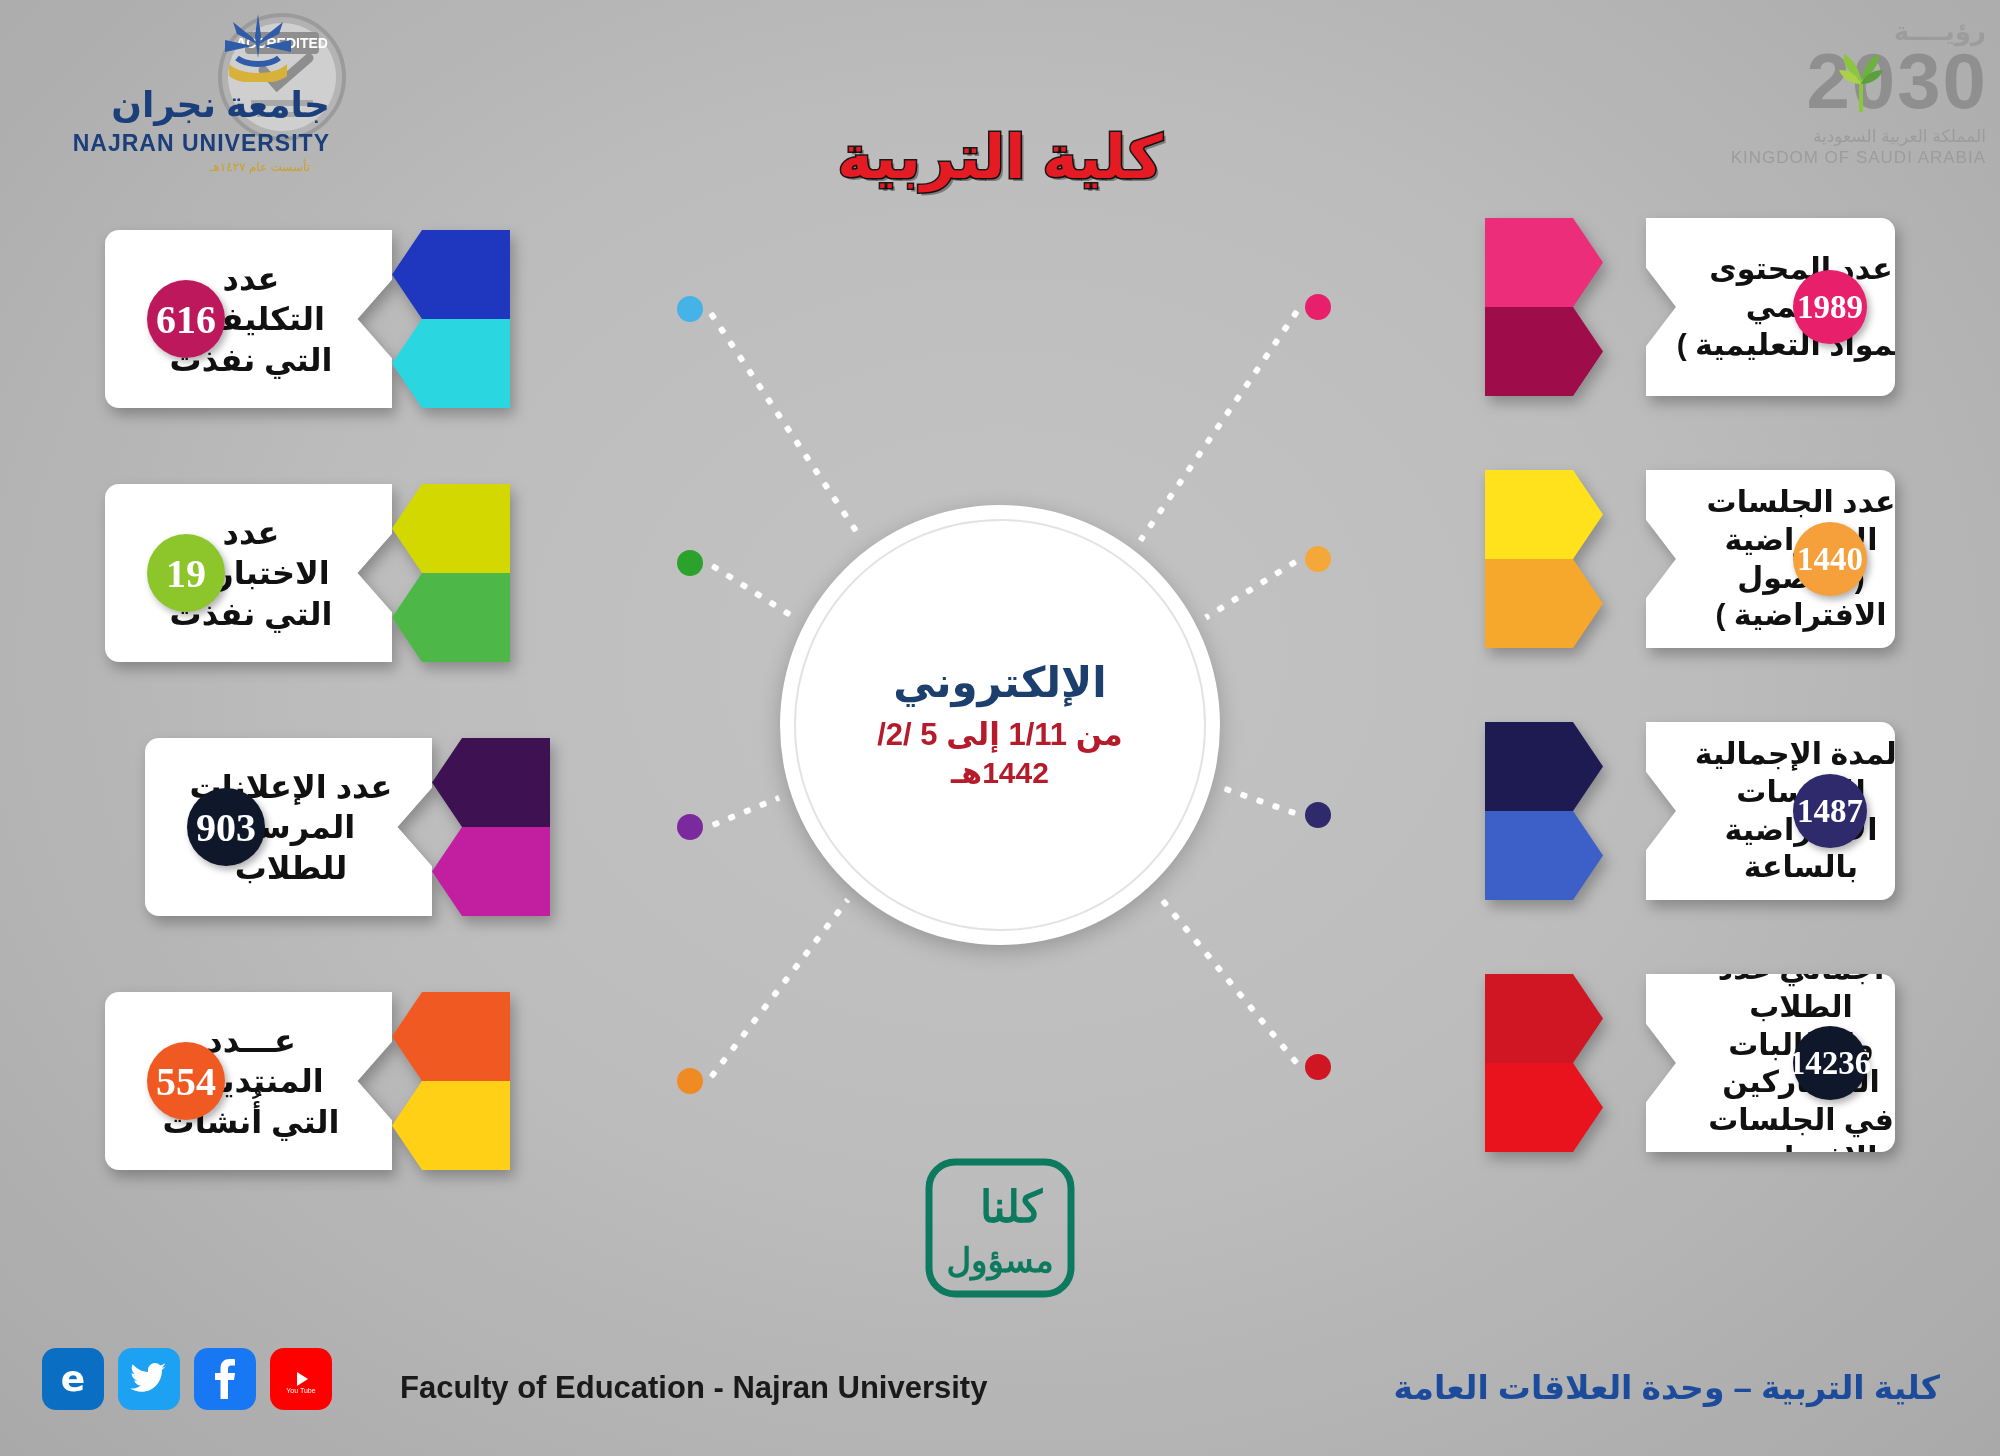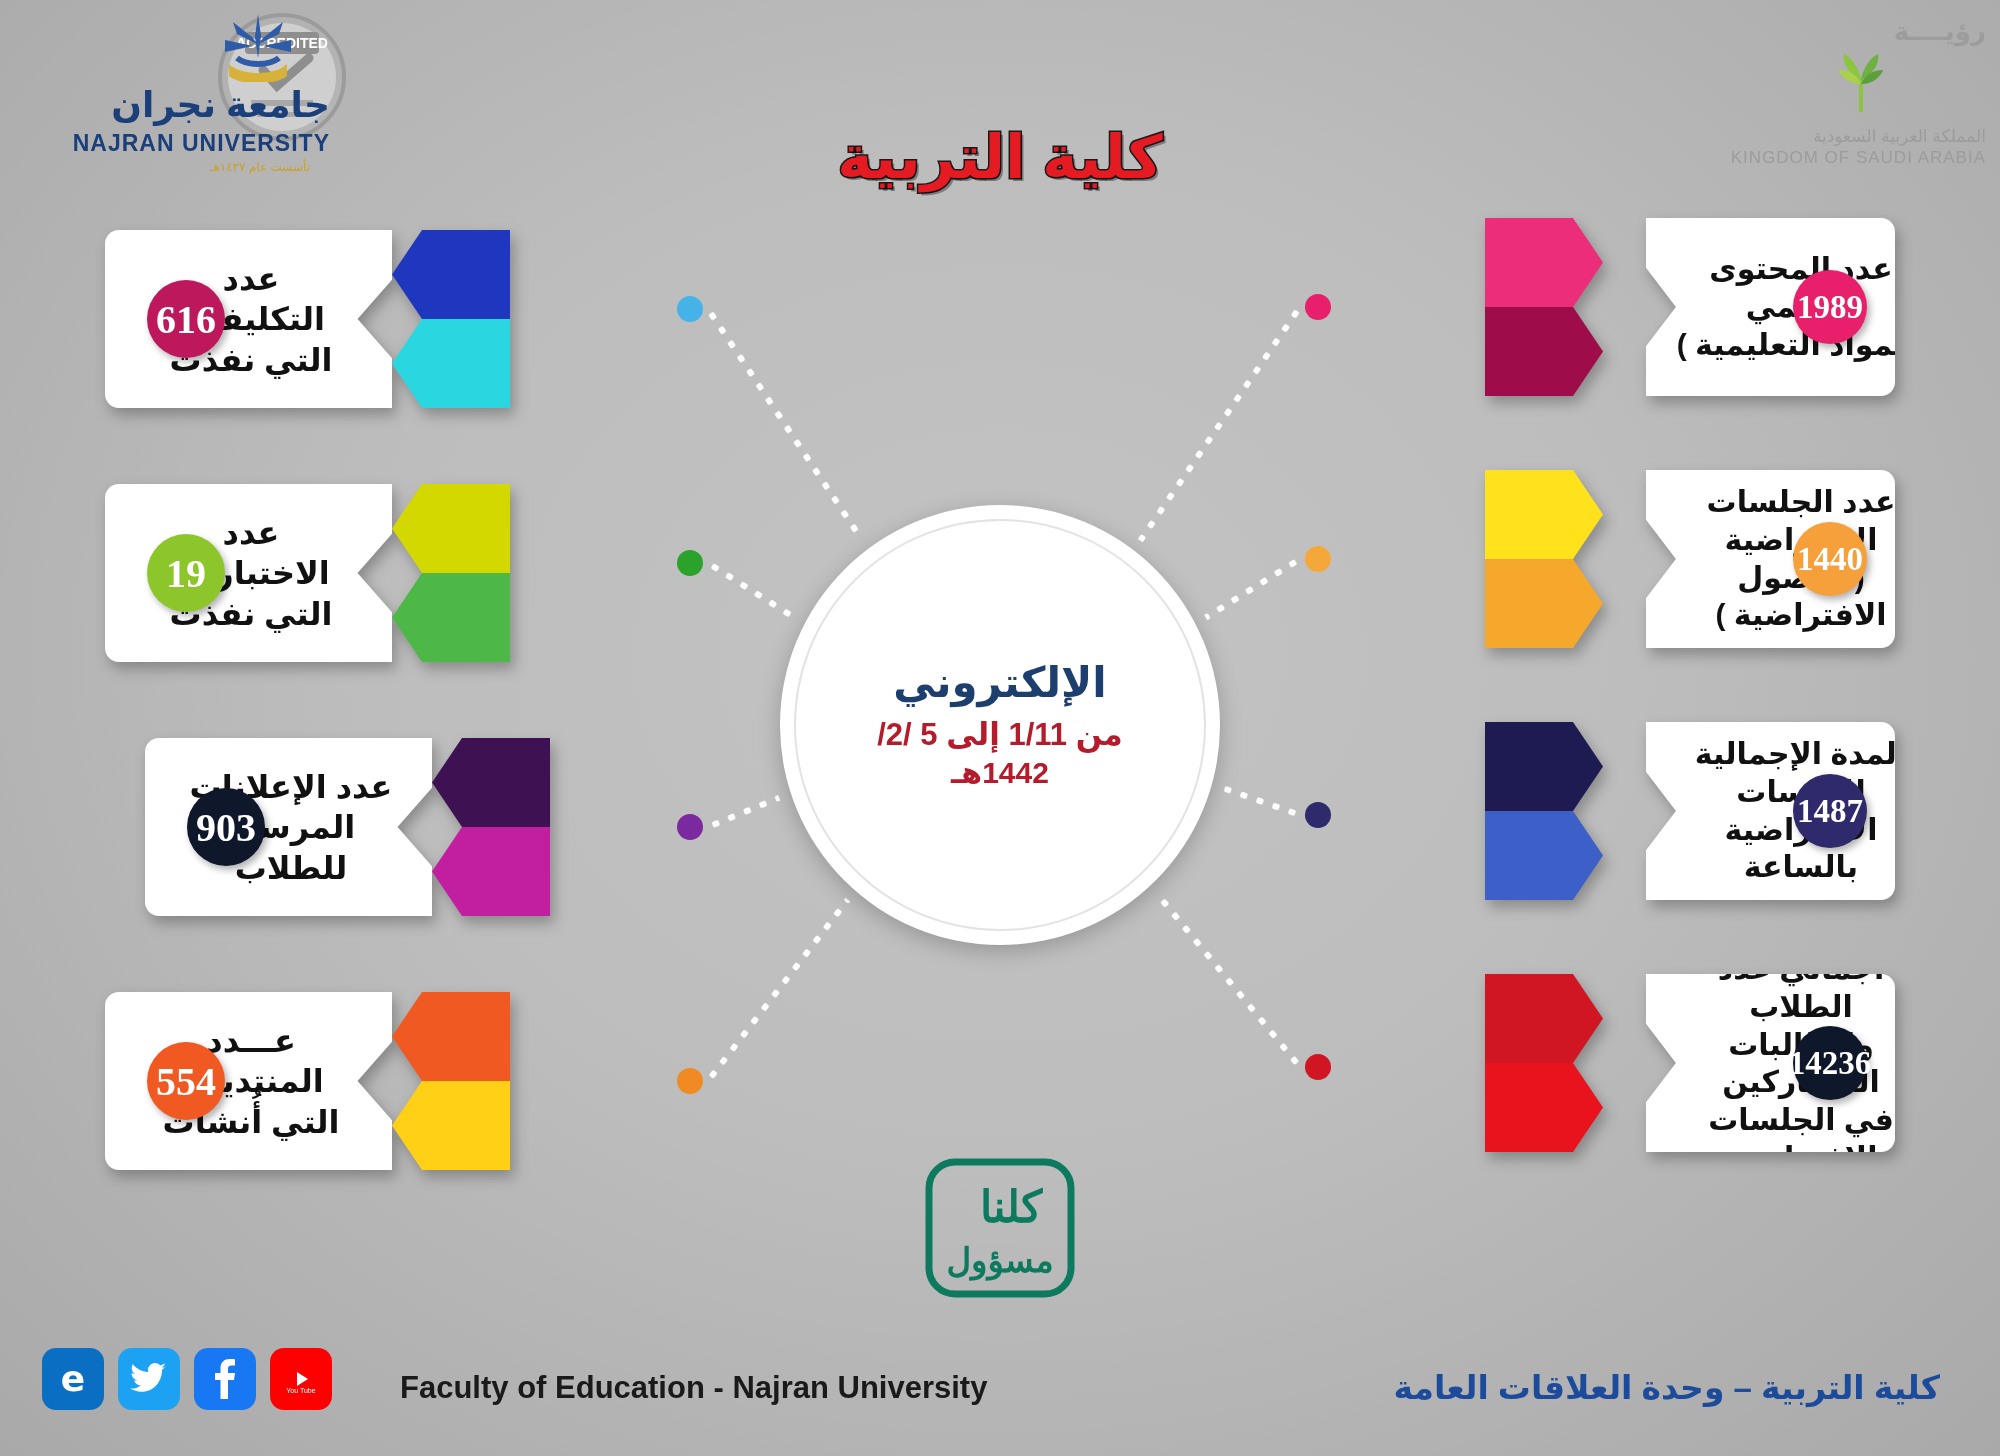--- a/index.html
+++ b/index.html
@@ -90,20 +90,21 @@
   #soc-twitter{left:118px;background:#1da1f2;}
   #soc-facebook{left:194px;background:#1877f2;}
   #soc-youtube{left:270px;background:#ff0000;}
   .soc-glyph{color:#fff;font-weight:bold;font-size:36px;font-family:"DejaVu Sans",sans-serif;line-height:1;}
 </style>
 </head>
 <body>
 
 <div id="vision-logo">
   <div class="v2030-top">رؤيــــة</div>
+  <div class="v2030-num">2030</div>
   <svg class="v2030-palm" viewBox="0 0 54 66">
     <path d="M27 64 L27 30" stroke="#8cc63f" stroke-width="4" fill="none"></path>
     <path d="M27 32 C14 26 8 14 10 6 C18 10 25 20 27 32Z" fill="#8cc63f"></path>
     <path d="M27 32 C40 26 46 14 44 6 C36 10 29 20 27 32Z" fill="#6fb043"></path>
     <path d="M27 36 C16 36 8 30 5 22 C16 22 24 28 27 36Z" fill="#a9d24a"></path>
     <path d="M27 36 C38 36 46 30 49 22 C38 22 30 28 27 36Z" fill="#5ba03a"></path>
   </svg>
   <div class="v2030-sub1">المملكة العربية السعودية</div>
   <div class="v2030-sub2">KINGDOM OF SAUDI ARABIA</div>
 </div>

